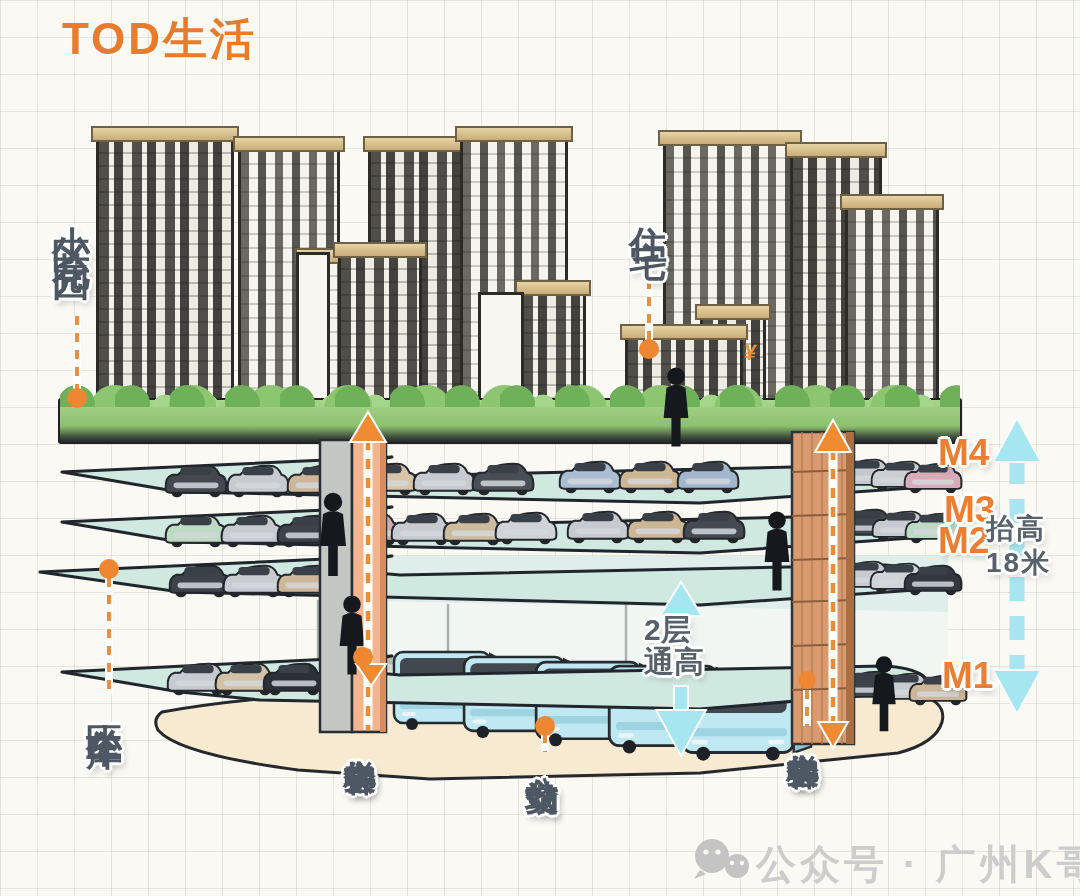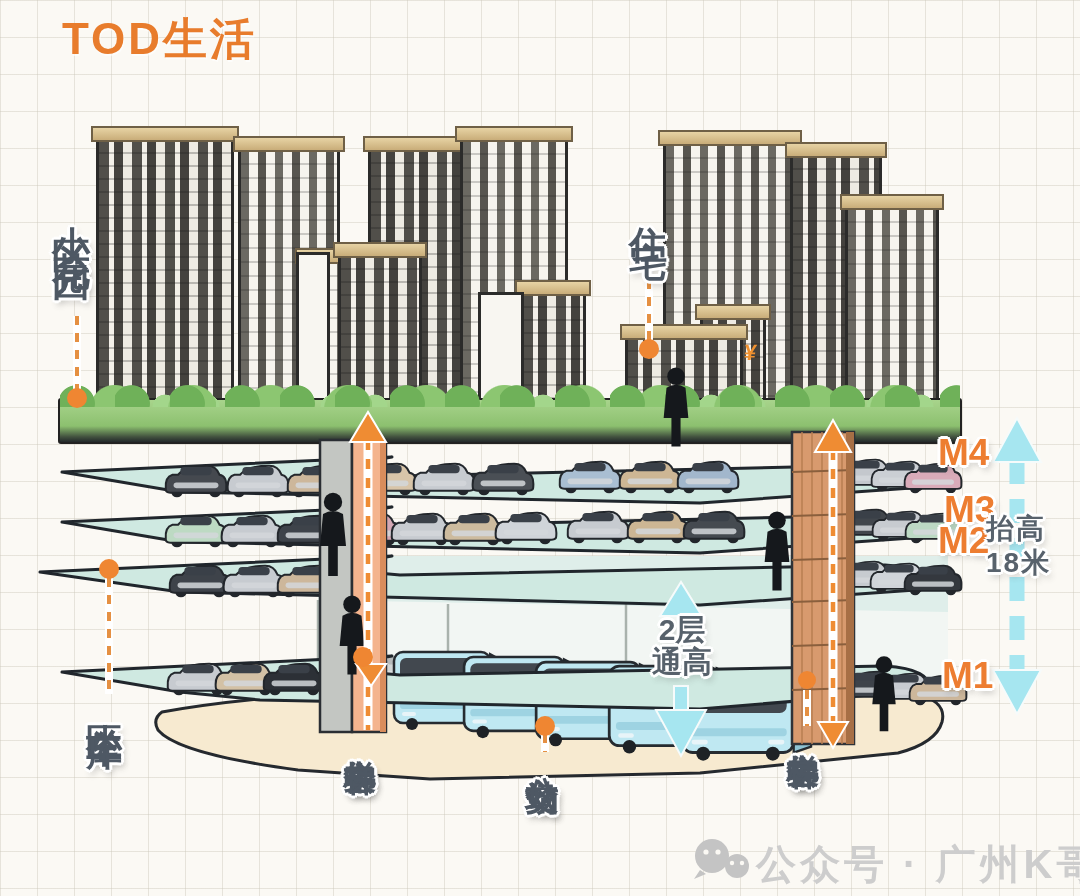--- a/index.html
+++ b/index.html
@@ -50,21 +50,21 @@
     text-shadow:
       -2px -2px 0 #fff, 2px -2px 0 #fff, -2px 2px 0 #fff, 2px 2px 0 #fff,
       0 -3px 0 #fff, 0 3px 0 #fff, -3px 0 0 #fff, 3px 0 0 #fff,
       3px 5px 6px rgba(60,60,60,.28);
   }
   .vlabel{position:absolute;writing-mode:vertical-rl;text-orientation:upright;
     font-weight:900;color:#4e5864;z-index:8;line-height:1;}
   .mlabel{position:absolute;font-size:37px;font-weight:900;color:#ed7d31;z-index:8;}
   .raise{position:absolute;left:986px;top:512px;font-size:28px;line-height:34px;
     font-weight:900;color:#58626c;z-index:8;letter-spacing:2px;}
-  .dheight{position:absolute;left:644px;top:614px;width:76px;text-align:center;
+  .dheight{position:absolute;left:644px;top:614px;width:76px;text-align:left;
     font-size:30px;line-height:32px;font-weight:900;color:#57616b;z-index:8;}
   .outdoor{position:absolute;left:886px;top:746px;font-size:27px;font-weight:900;
     color:#e8822f;letter-spacing:3px;z-index:8;}
   .devlogo{position:absolute;left:744px;top:340px;font-size:22px;font-weight:900;
     color:#ef9130;z-index:4;transform:skewX(-8deg);}
 </style>
 </head>
 <body>
 
 <div id="stage">

